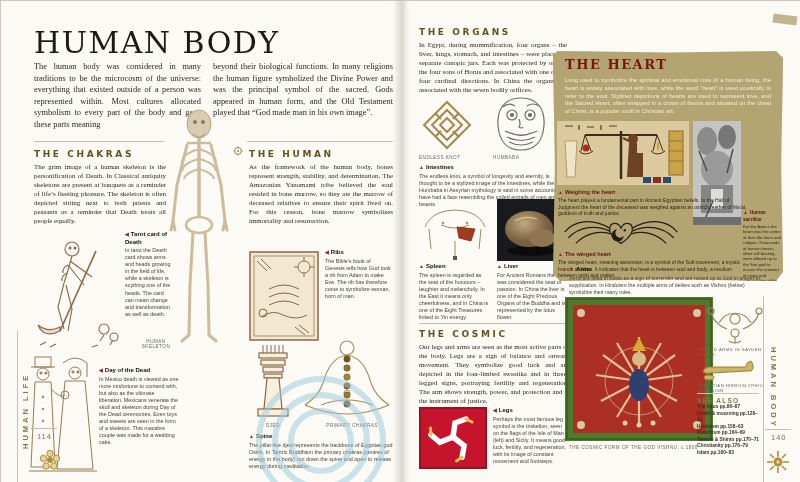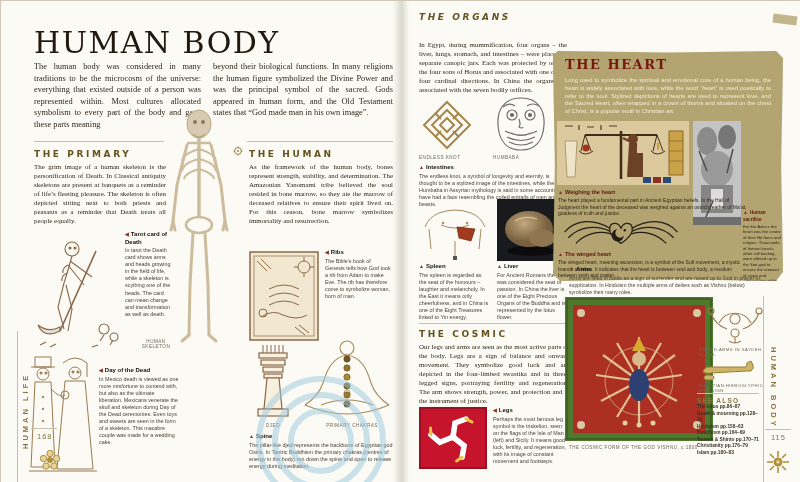--- a/index.html
+++ b/index.html
@@ -39,26 +39,26 @@
 </head>
 <body>
 
 <div id="spread">
 
   <div class="abs" style="left:0;top:0;width:400px;height:482px;">
 
     <div class="abs page-title" style="left:33px;top:24px;">HUMAN BODY</div>
 
     <div class="abs serif intro" style="left:33px;top:60px;width:167px;">The human body was considered in many traditions to be the microcosm of the universe: everything that existed outside of a person was represented within. Most cultures allocated symbolism to every part of the body and gave these parts meaning</div>
-    <div class="abs serif intro" style="left:212px;top:60px;width:180px;">beyond their biological functions. In many religions the human figure symbolized the Divine Power and was the principal symbol of the sacred. Gods appeared in human form, and the Old Testament states that “God made man in his own image”.</div>
+    <div class="abs serif intro" style="left:212px;top:60px;width:180px;">beyond their biological functions. In many religions the human figure symbolized the Divine Power and was the principal symbol of the sacred. Gods appeared in human form, and the Old Testament played that “God made man in his own image”.</div>
 
     <div class="abs rule" style="left:33px;top:140px;width:130px;"></div>
     <div class="abs rule" style="left:246px;top:140px;width:146px;"></div>
 
-    <div class="abs sec-head" style="left:33px;top:148px;">THE PRIMARY</div>
+    <div class="abs sec-head" style="left:33px;top:148px;">THE CHAKRAS</div>
     <div class="abs serif sec-body" style="left:33px;top:161px;width:132px;">The grim image of a human skeleton is the personification of Death. In Classical antiquity skeletons are present at banquets as a reminder of life’s fleeting pleasure. The skeleton is often depicted sitting next to both priests and peasants as a reminder that Death treats all people equally.</div>
 
     <svg class="abs" style="left:232px;top:145px;" width="10" height="10" viewBox="0 0 10 10">
       <circle cx="5" cy="5" r="3.4" fill="none" stroke="#9a8446" stroke-width="1"></circle>
       <path d="M5,0.5 V2 M5,8 V9.5 M0.5,5 H2 M8,5 H9.5" stroke="#9a8446" stroke-width="1"></path>
       <circle cx="5" cy="5" r="1" fill="#9a8446"></circle>
     </svg>
 
     <div class="abs sec-head" style="left:248px;top:148px;">THE HUMAN</div>
     <div class="abs serif sec-body" style="left:248px;top:161px;width:144px;">As the framework of the human body, bones represent strength, stability, and determination. The Amazonian Yanomami tribe believed the soul resided in bone marrow, so they ate the marrow of deceased relatives to ensure their spirit lived on. For this reason, bone marrow symbolizes immortality and resurrection.</div>
@@ -190,36 +190,36 @@
     <div class="abs tiny-label" style="left:306px;top:422px;width:90px;text-align:center;">PRIMARY CHAKRAS</div>
 
     <div class="abs" style="left:248px;top:432px;width:146px;">
       <div class="cap-title"><span class="cap-arrow">▲</span><span>Spine</span></div>
       <div class="cap-body">The pillar-like djed represents the backbone of Egyptian god Osiris. In Tantric Buddhism the primary chakras (centres of energy in the body) run down the spine and open to release energy during meditation.</div>
     </div>
 
     <div class="abs rule" style="left:16px;top:330px;width:1px;height:152px;"></div>
     <div class="abs rail-text v-up" style="left:20px;top:352px;height:96px;">HUMAN LIFE</div>
     <div class="abs rule" style="left:30px;top:427px;width:26px;"></div>
-    <div class="abs pagenum" style="left:36px;top:431px;">168</div>
+    <div class="abs pagenum" style="left:36px;top:431px;">114</div>
     <svg class="abs" style="left:38px;top:448px;" width="22" height="22" viewBox="0 0 22 22">
       <g stroke="#b08f3c" stroke-width="1" fill="#e6d399">
         <circle cx="11" cy="4.5" r="3.2"></circle>
           <circle cx="17.5" cy="9.5" r="3.2"></circle>
           <circle cx="15" cy="17" r="3.2"></circle>
           <circle cx="7" cy="17" r="3.2"></circle>
           <circle cx="4.5" cy="9.5" r="3.2"></circle>
       </g>
       <circle cx="11" cy="11" r="3" fill="#b08f3c"></circle>
     </svg>
   </div>
 
   <div class="abs" style="left:400px;top:0;width:400px;height:482px;">
 
-    <div class="abs sec-head" style="left:18px;top:11px;font-style:italic;">THE ORGANS</div>
+    <div class="abs sec-head" style="left:18px;top:26px;">THE ORGANS</div>
     <div class="abs serif sec-body" style="left:18px;top:39px;width:148px;">In Egypt, during mummification, four organs – the liver, lungs, stomach, and intestines – were placed in separate canopic jars. Each was protected by one of the four sons of Horus and associated with one of the four cardinal directions. In China the organs are associated with the seven bodily orifices.</div>
 
     <svg class="abs" style="left:20px;top:98px;" width="52" height="52" viewBox="0 0 52 52">
       <g fill="none" stroke="#a3884b" stroke-width="2">
         <path d="M26,3 L49,26 L26,49 L3,26 Z"></path>
         <path d="M26,11 L41,26 L26,41 L11,26 Z"></path>
         <path d="M26,19 L33,26 L26,33 L19,26 Z"></path>
         <path d="M14,14 L20,20 M38,14 L32,20 M14,38 L20,32 M38,38 L32,32"></path>
       </g>
     </svg>
@@ -430,21 +430,21 @@
       <div class="see-item">Hinduism pp.158–63</div>
       <div class="see-item">Buddhism pp.164–69</div>
       <div class="see-item">Taoism &amp; Shinto pp.170–71</div>
       <div class="see-item">Christianity pp.176–79</div>
       <div class="see-item">Islam pp.180–83</div>
     </div>
 
     <div class="abs rule" style="left:362px;top:295px;width:1px;height:187px;"></div>
     <div class="abs rail-text v-dn" style="left:368px;top:346px;height:96px;">HUMAN BODY</div>
     <div class="abs rule" style="left:364px;top:428px;width:26px;"></div>
-    <div class="abs pagenum" style="left:370px;top:432px;">115</div>
+    <div class="abs pagenum" style="left:370px;top:432px;">140</div>
     <svg class="abs" style="left:364px;top:448px;" width="26" height="26" viewBox="0 0 26 26">
       <g stroke="#b08f3c" stroke-width="1.6">
         <path d="M13,2 V8 M13,18 V24 M2,13 H8 M18,13 H24 M5,5 L9,9 M17,17 L21,21 M21,5 L17,9 M9,17 L5,21"></path>
       </g>
       <circle cx="13" cy="13" r="4.5" fill="#b08f3c"></circle>
       <circle cx="13" cy="13" r="1.8" fill="#e6d399"></circle>
     </svg>
   </div>
 
   <div class="abs gutter"></div>

